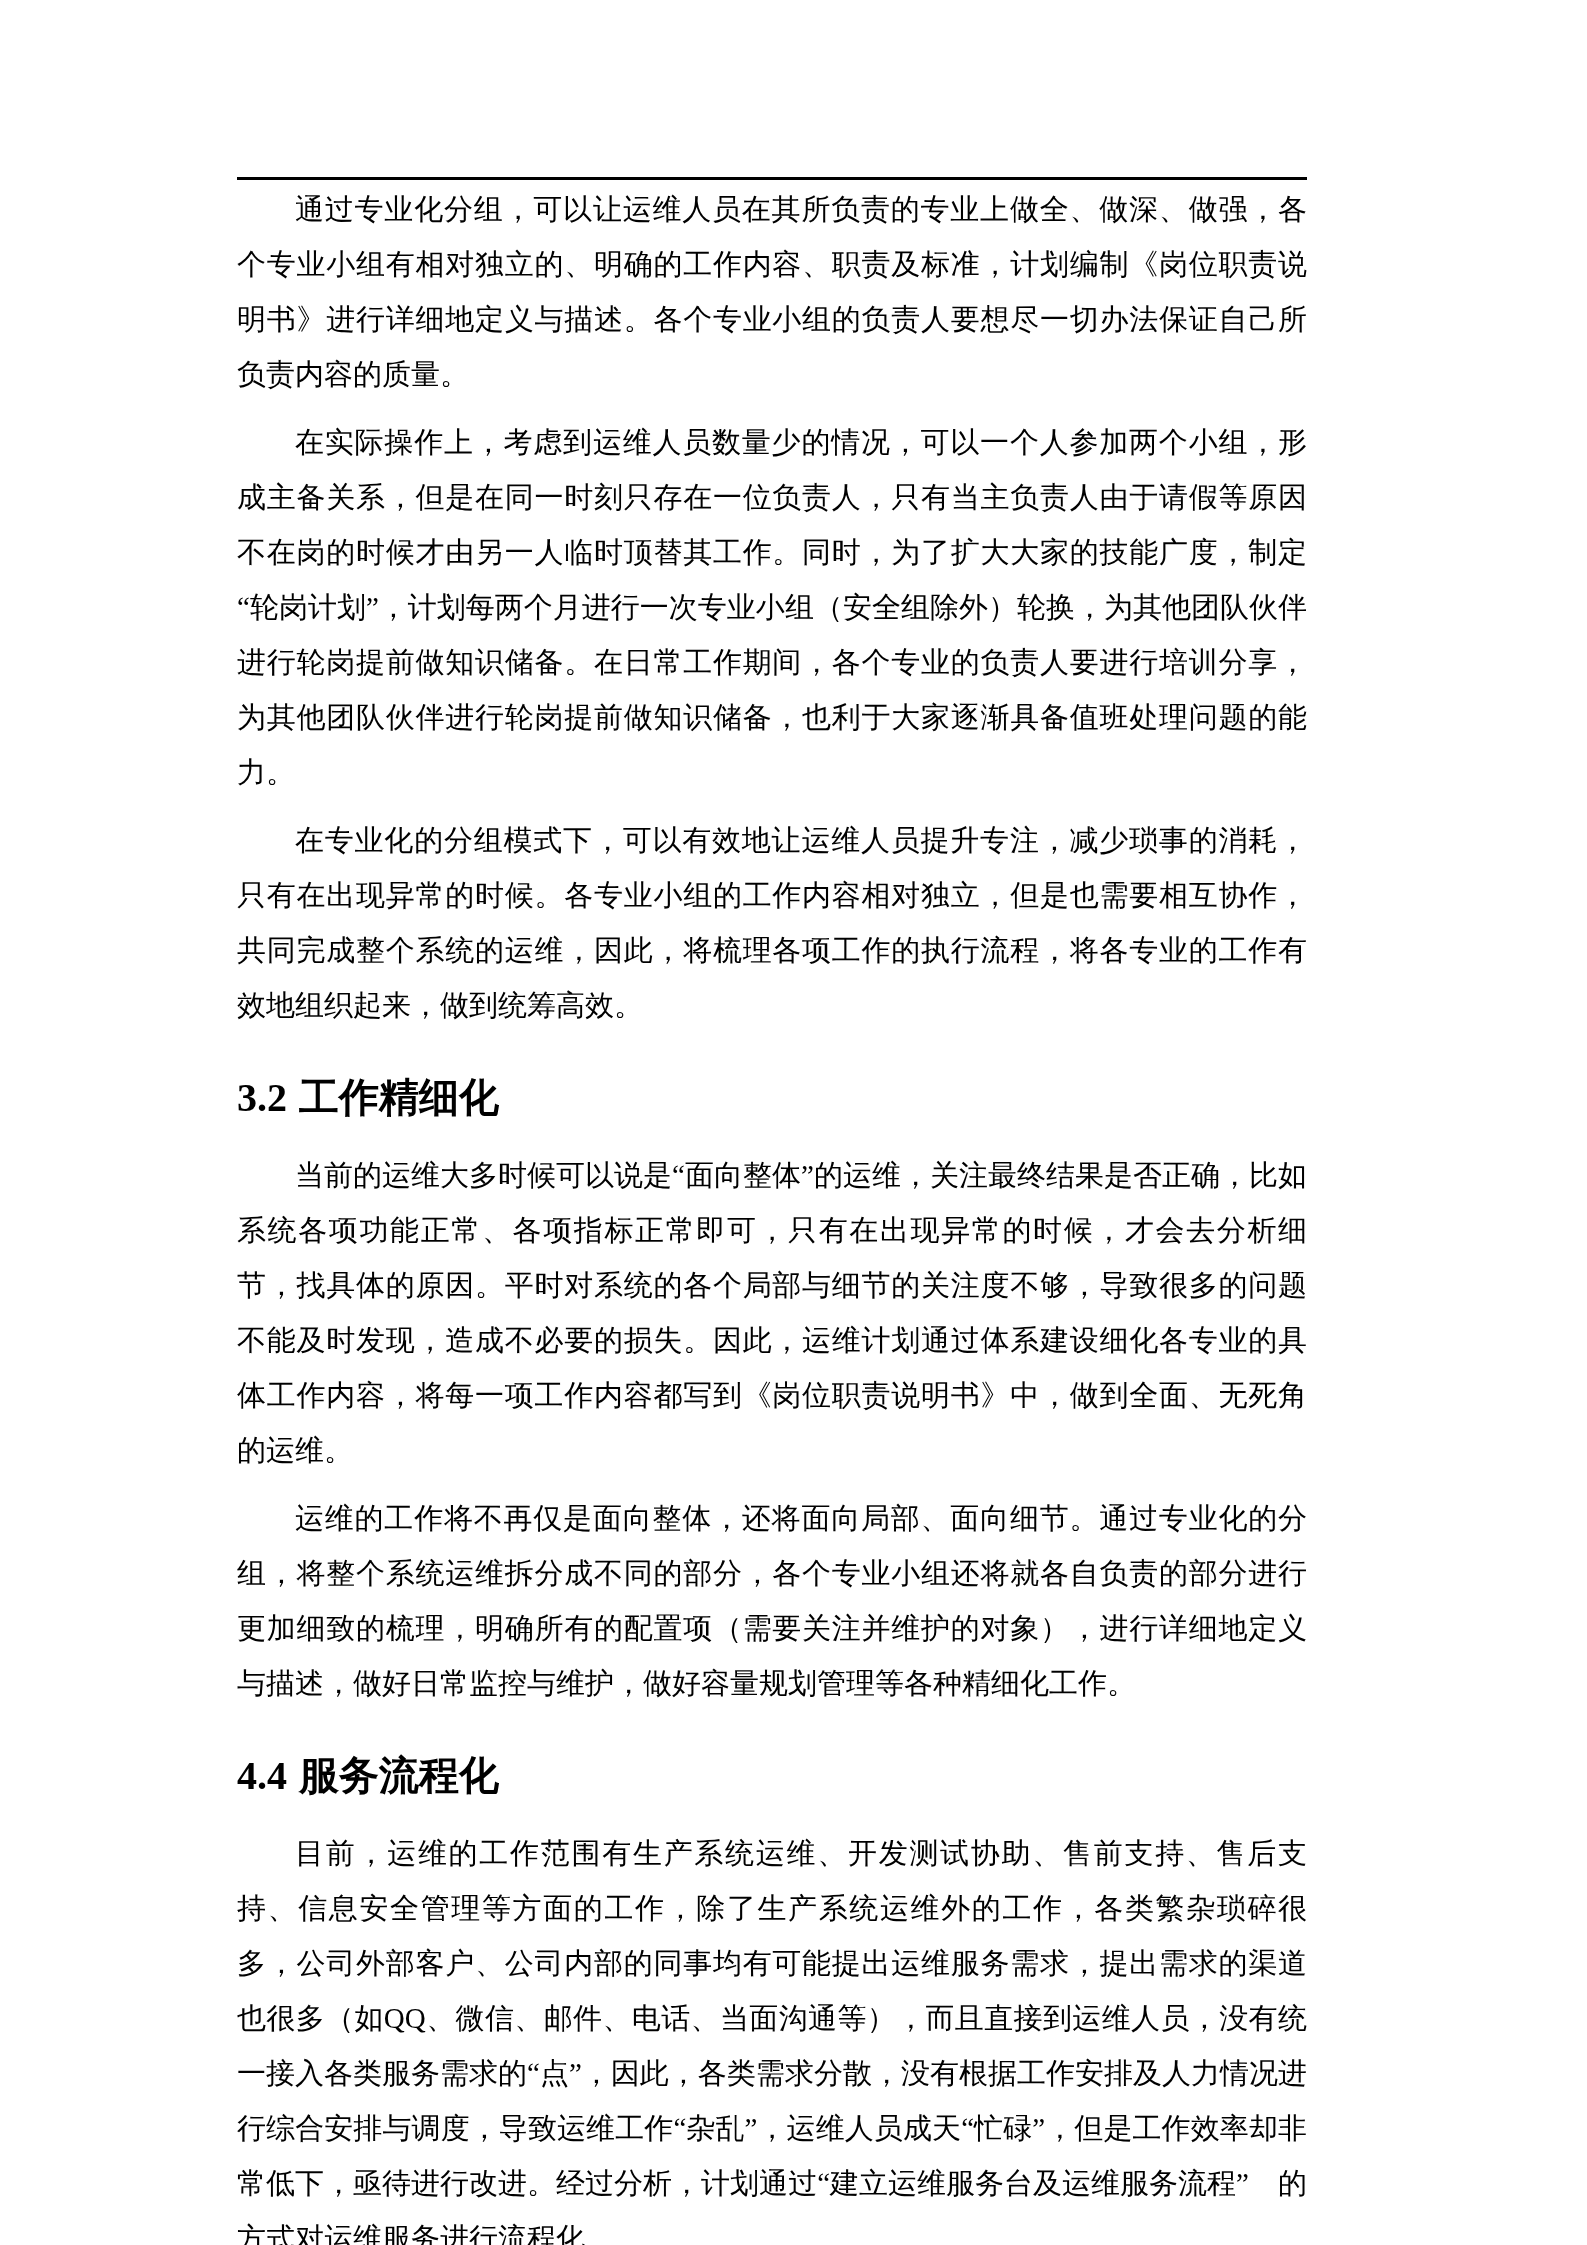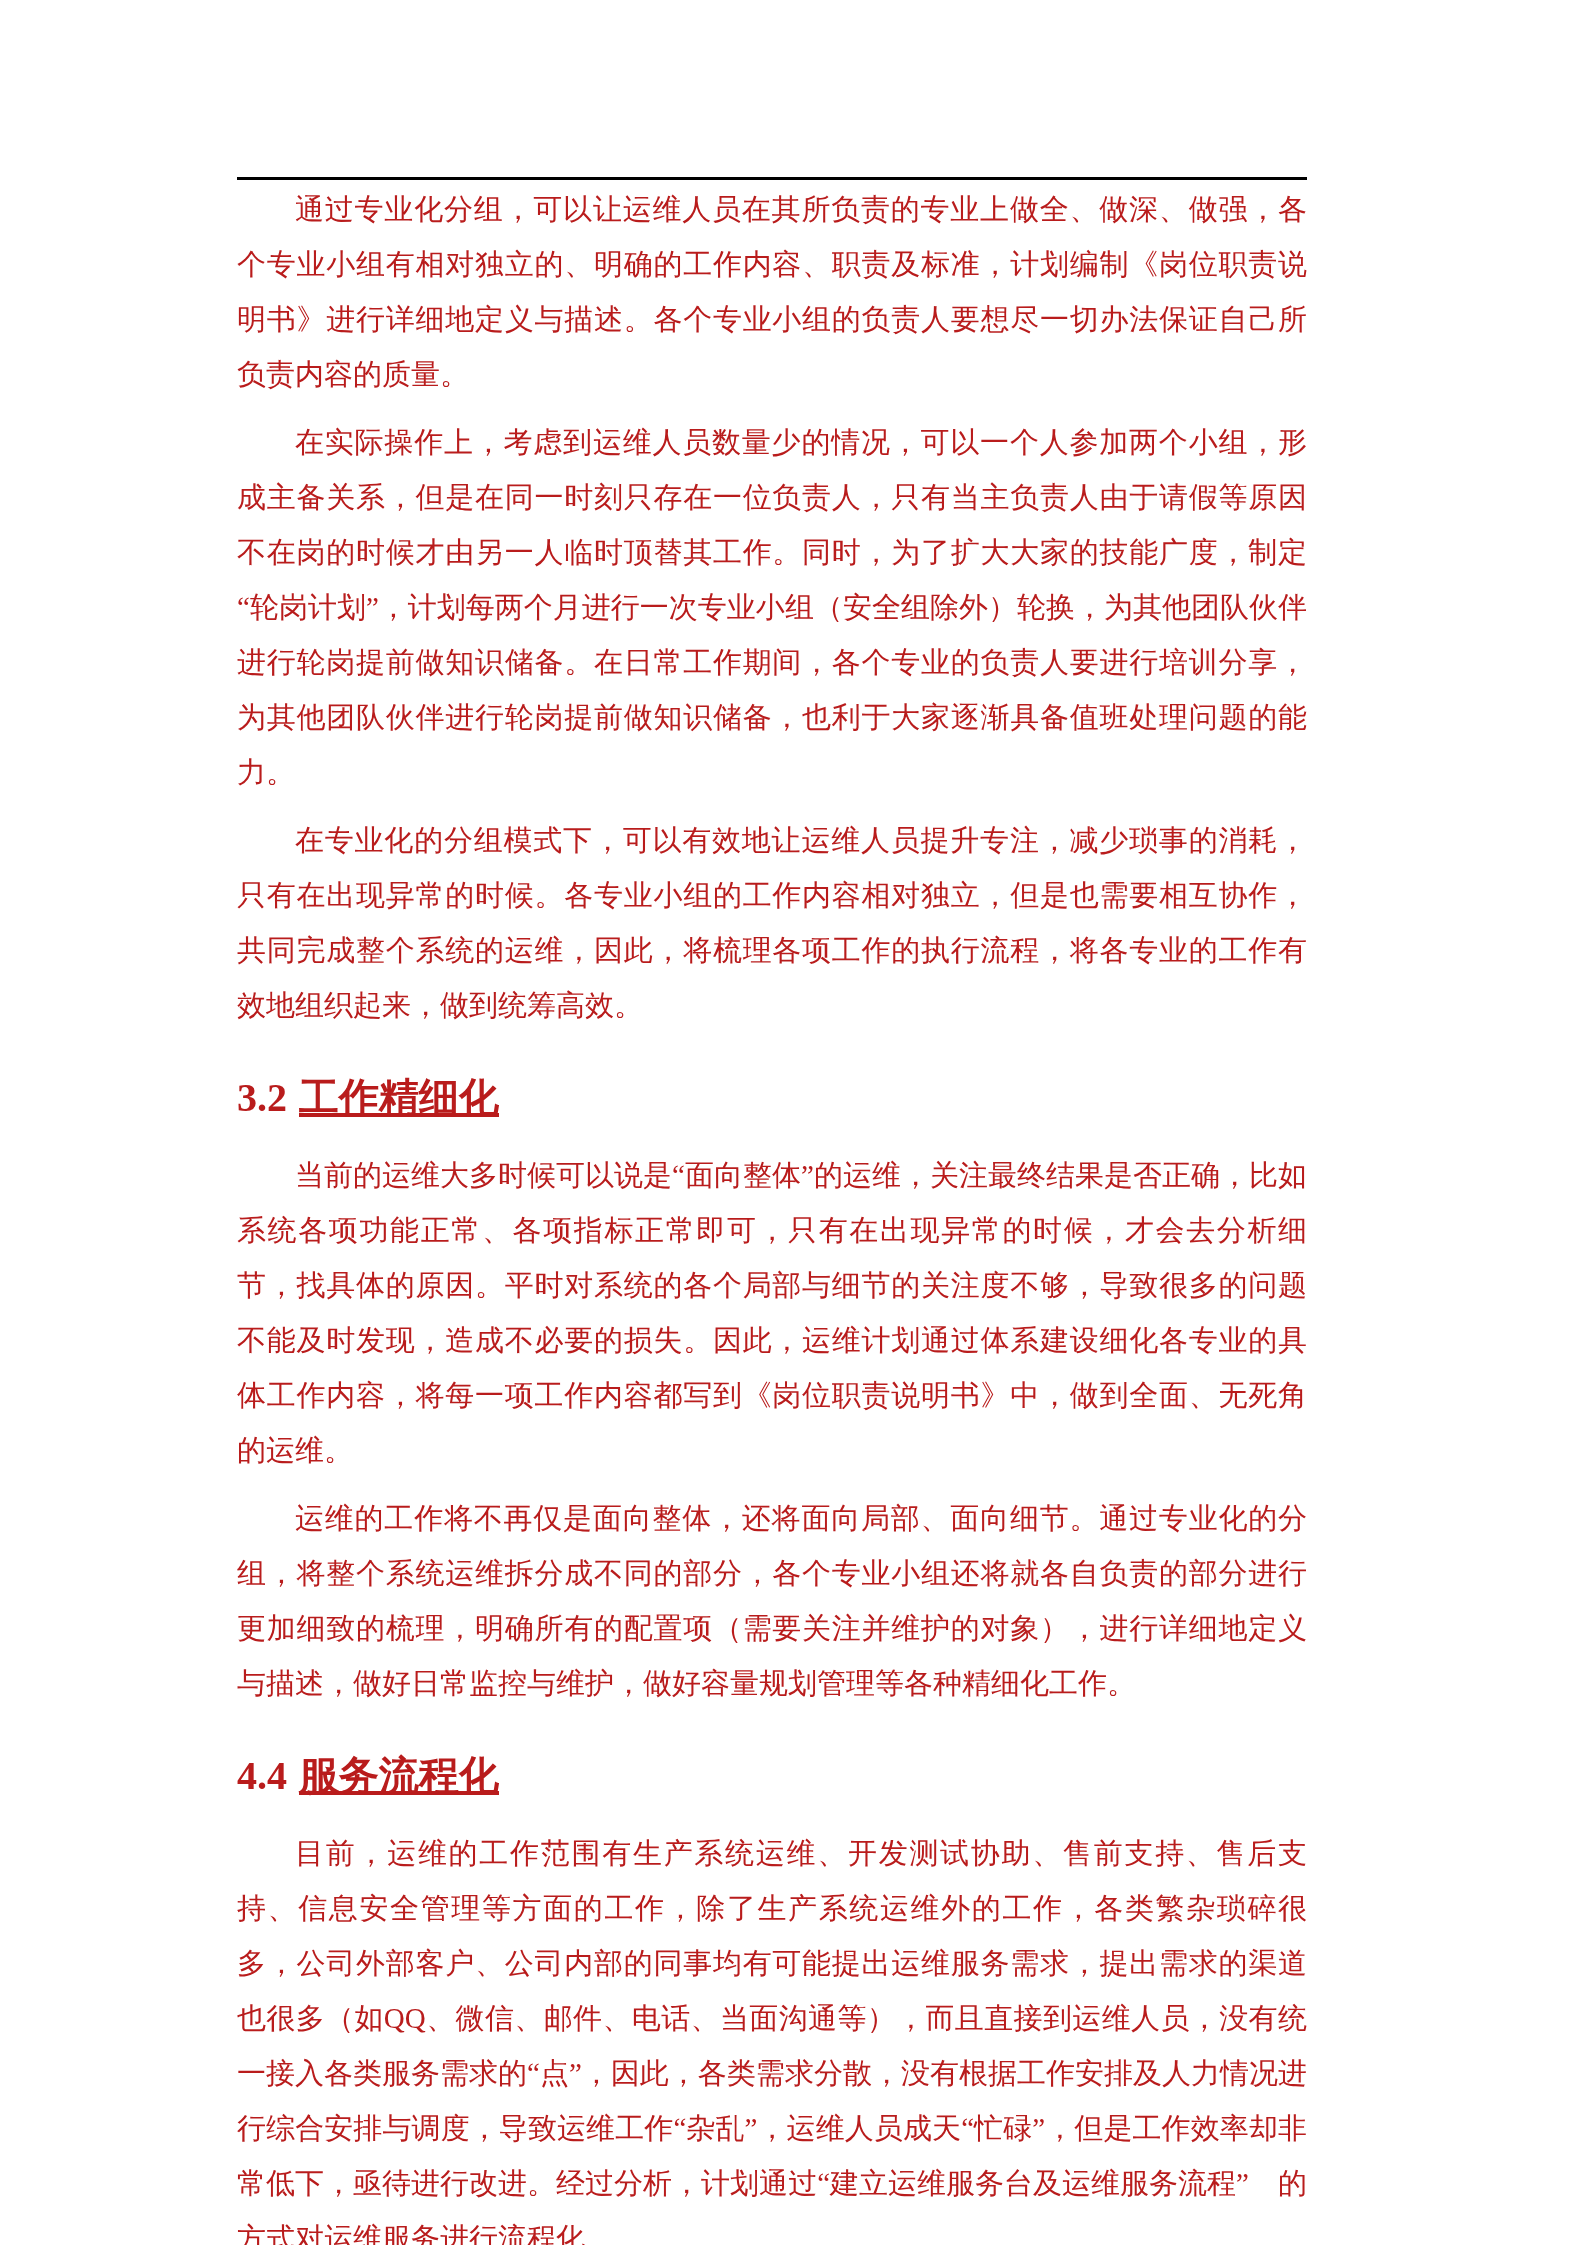--- a/index.html
+++ b/index.html
@@ -7,21 +7,21 @@
     padding: 0;
     background: #ffffff;
   }
   .page {
     position: relative;
     width: 1529px;
     height: 2245px;
     background: #ffffff;
     box-sizing: border-box;
     padding: 0 222px 0 237px;
-    color: #b91c1c;
+    color: #000000;
     font-family: "Liberation Serif", "DejaVu Serif", serif;
     overflow: hidden;
   }
   .header-rule {
     margin-top: 177px;
     border-bottom: 3px solid #000000;
     height: 0;
   }
   .content {
     padding-top: 2px;
@@ -42,21 +42,20 @@
     display: flex;
     align-items: baseline;
   }
   h2.sec-heading .h-num {
     font-family: "Liberation Serif", "DejaVu Serif", serif;
     text-align: right;
   }
   h2.sec-heading .h-title {
     font-family: "Liberation Sans", "DejaVu Sans", sans-serif;
     margin-left: 12px;
-    text-decoration: underline;
   }
 </style>
 </head>
 <body>
 
 <div class="page">
   <div class="header-rule"></div>
   <div class="content">
 
     <p class="body-par">通过专业化分组，可以让运维人员在其所负责的专业上做全、做深、做强，各个专业小组有相对独立的、明确的工作内容、职责及标准，计划编制《岗位职责说明书》进行详细地定义与描述。各个专业小组的负责人要想尽一切办法保证自己所负责内容的质量。</p>

